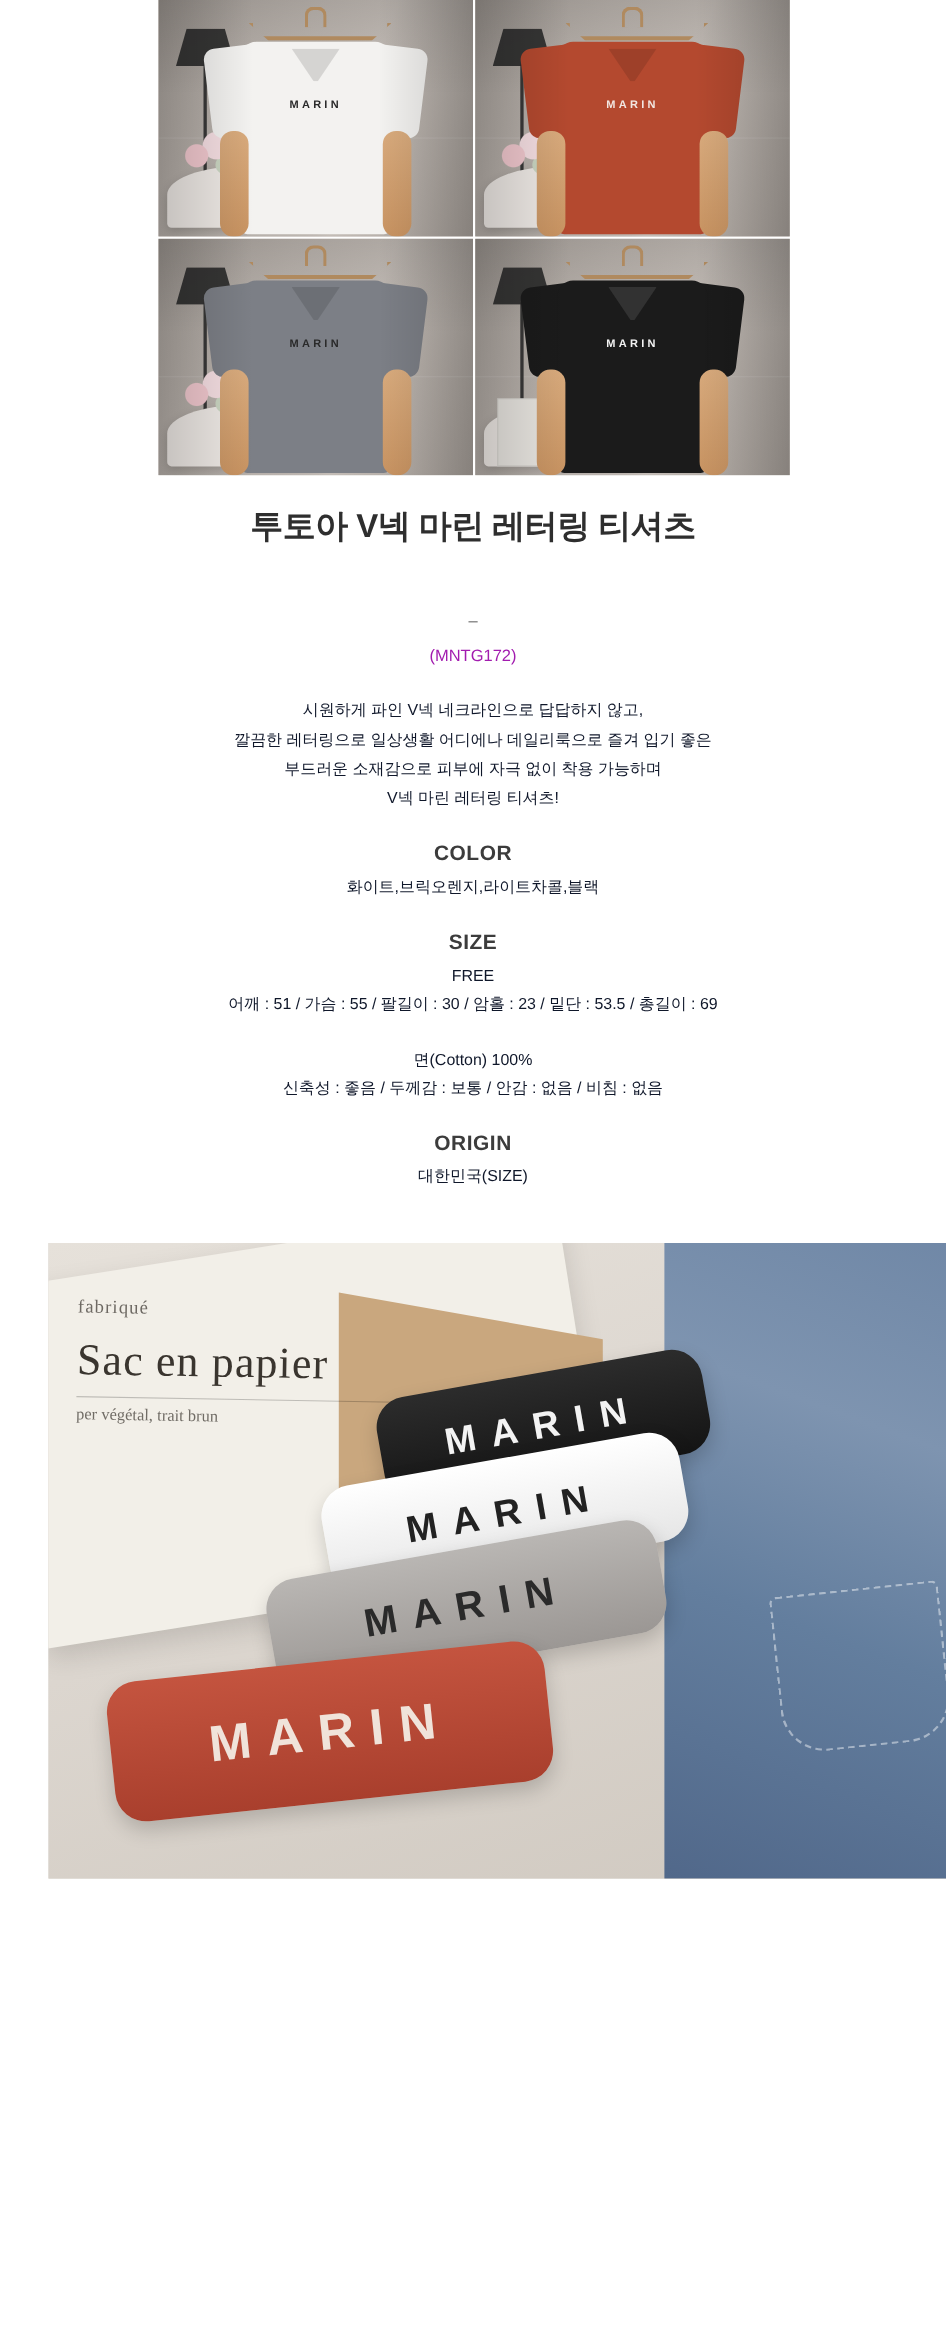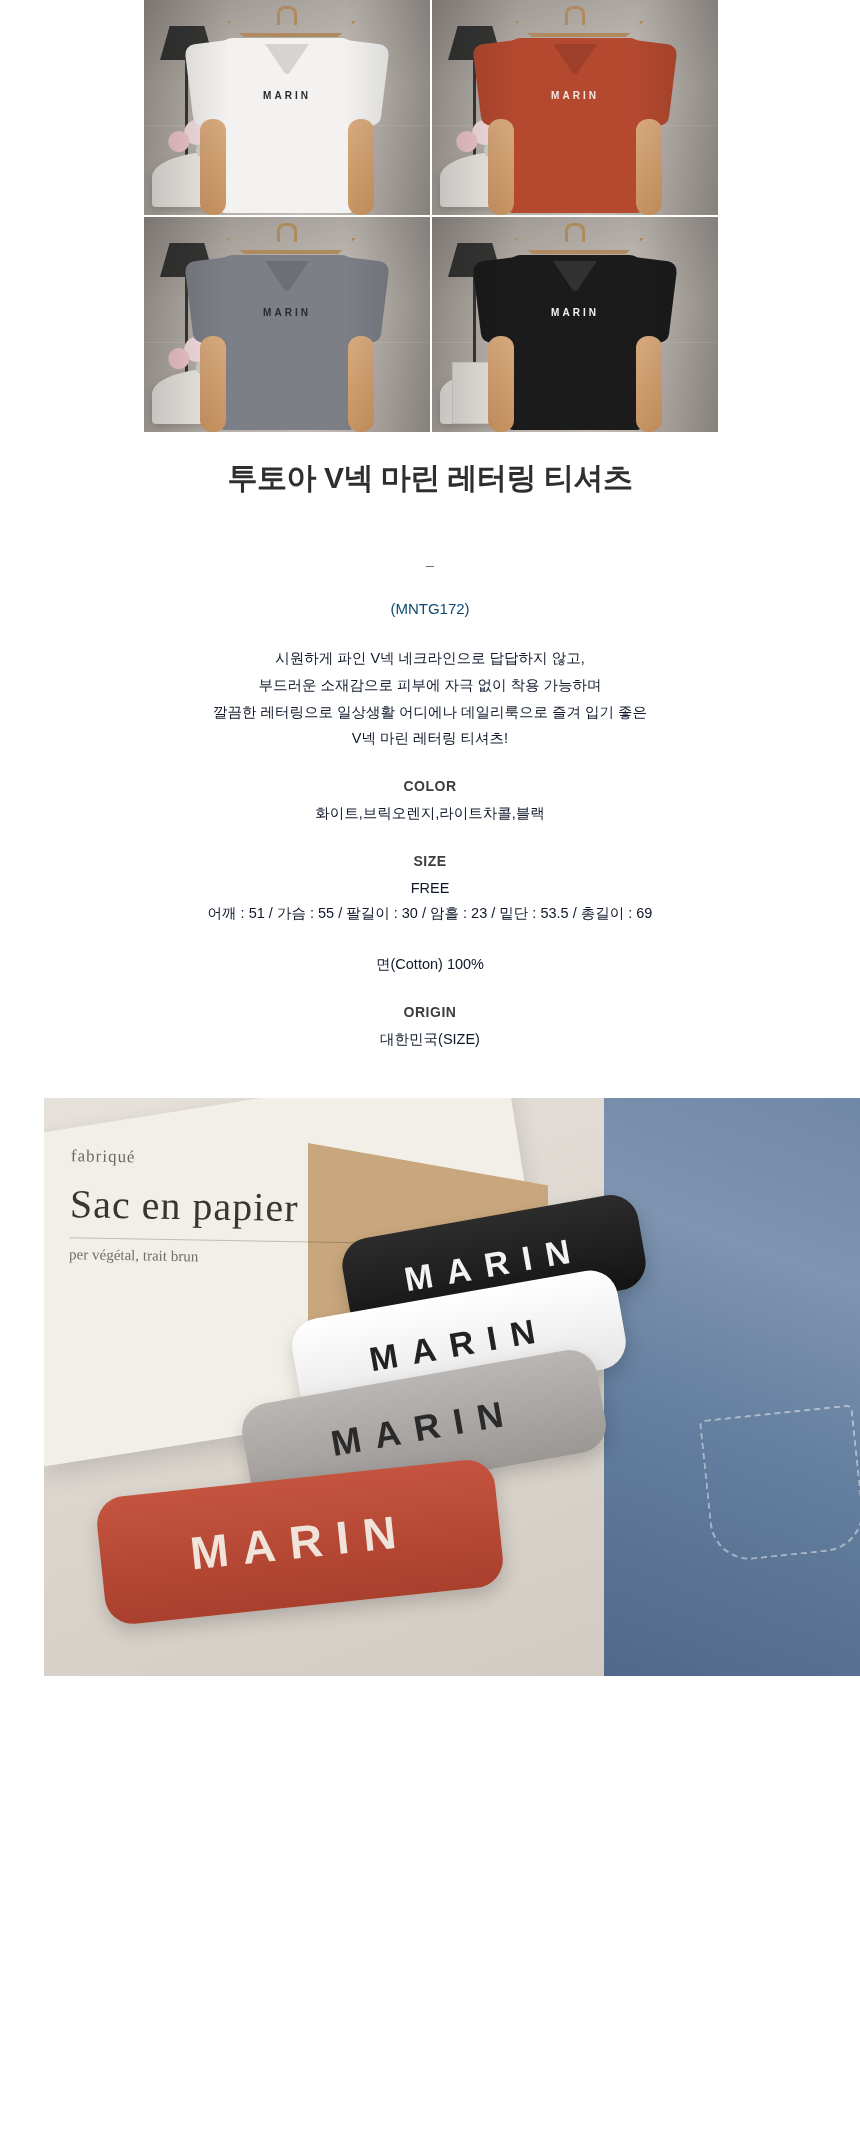--- a/index.html
+++ b/index.html
@@ -210,35 +210,35 @@
     text-align: center;
     padding: 0 40px;
   }
   .dash {
     margin-top: 58px;
     font-size: 15px;
     color: #6d6d6d;
     line-height: 1;
   }
   .code {
-    margin-top: 28px;
+    margin-top: 16px;
     font-size: 15px;
-    color: #0c4a6e;
+    color: #a21caf;
   }
   .desc {
     margin-top: 28px;
     font-size: 14.5px;
     line-height: 1.85;
     color: #0f172a;
   }
   .section {
     margin-top: 26px;
   }
   .section-head {
-    font-size: 14px;
+    font-size: 19px;
     font-weight: bold;
     color: #3c3c3c;
     letter-spacing: 0.5px;
   }
   .section-line {
     margin-top: 7px;
     font-size: 14.5px;
     color: #0f172a;
     line-height: 1.75;
   }
@@ -459,38 +459,39 @@
 
   <h1 class="product-title">투토아 V넥 마린 레터링 티셔츠</h1>
 
   <div class="info">
 
     <div class="dash">–</div>
     <div class="code">(MNTG172)</div>
 
     <div class="desc">
       <div>시원하게 파인 V넥 네크라인으로 답답하지 않고,</div>
+      <div>깔끔한 레터링으로 일상생활 어디에나 데일리룩으로 즐겨 입기 좋은</div>
       <div>부드러운 소재감으로 피부에 자극 없이 착용 가능하며</div>
-      <div>깔끔한 레터링으로 일상생활 어디에나 데일리룩으로 즐겨 입기 좋은</div>
       <div>V넥 마린 레터링 티셔츠!</div>
     </div>
 
     <div class="section">
       <div class="section-head">COLOR</div>
       <div class="section-line">화이트,브릭오렌지,라이트차콜,블랙</div>
     </div>
 
     <div class="section">
       <div class="section-head">SIZE</div>
       <div class="section-line">FREE</div>
       <div class="section-line" style="margin-top:0">어깨 : 51 / 가슴 : 55 / 팔길이 : 30 / 암홀 : 23 / 밑단 : 53.5 / 총길이 : 69</div>
     </div>
 
     <div class="section">
       <div class="section-line">면(Cotton) 100%</div>
+      <div class="section-line" style="margin-top:0">신축성 : 좋음 / 두께감 : 보통 / 안감 : 없음 / 비침 : 없음</div>
     </div>
 
     <div class="section">
       <div class="section-head">ORIGIN</div>
       <div class="section-line">대한민국(SIZE)</div>
     </div>
   </div>
 
   <div class="lifestyle">
     <div class="ls-floor"></div>

